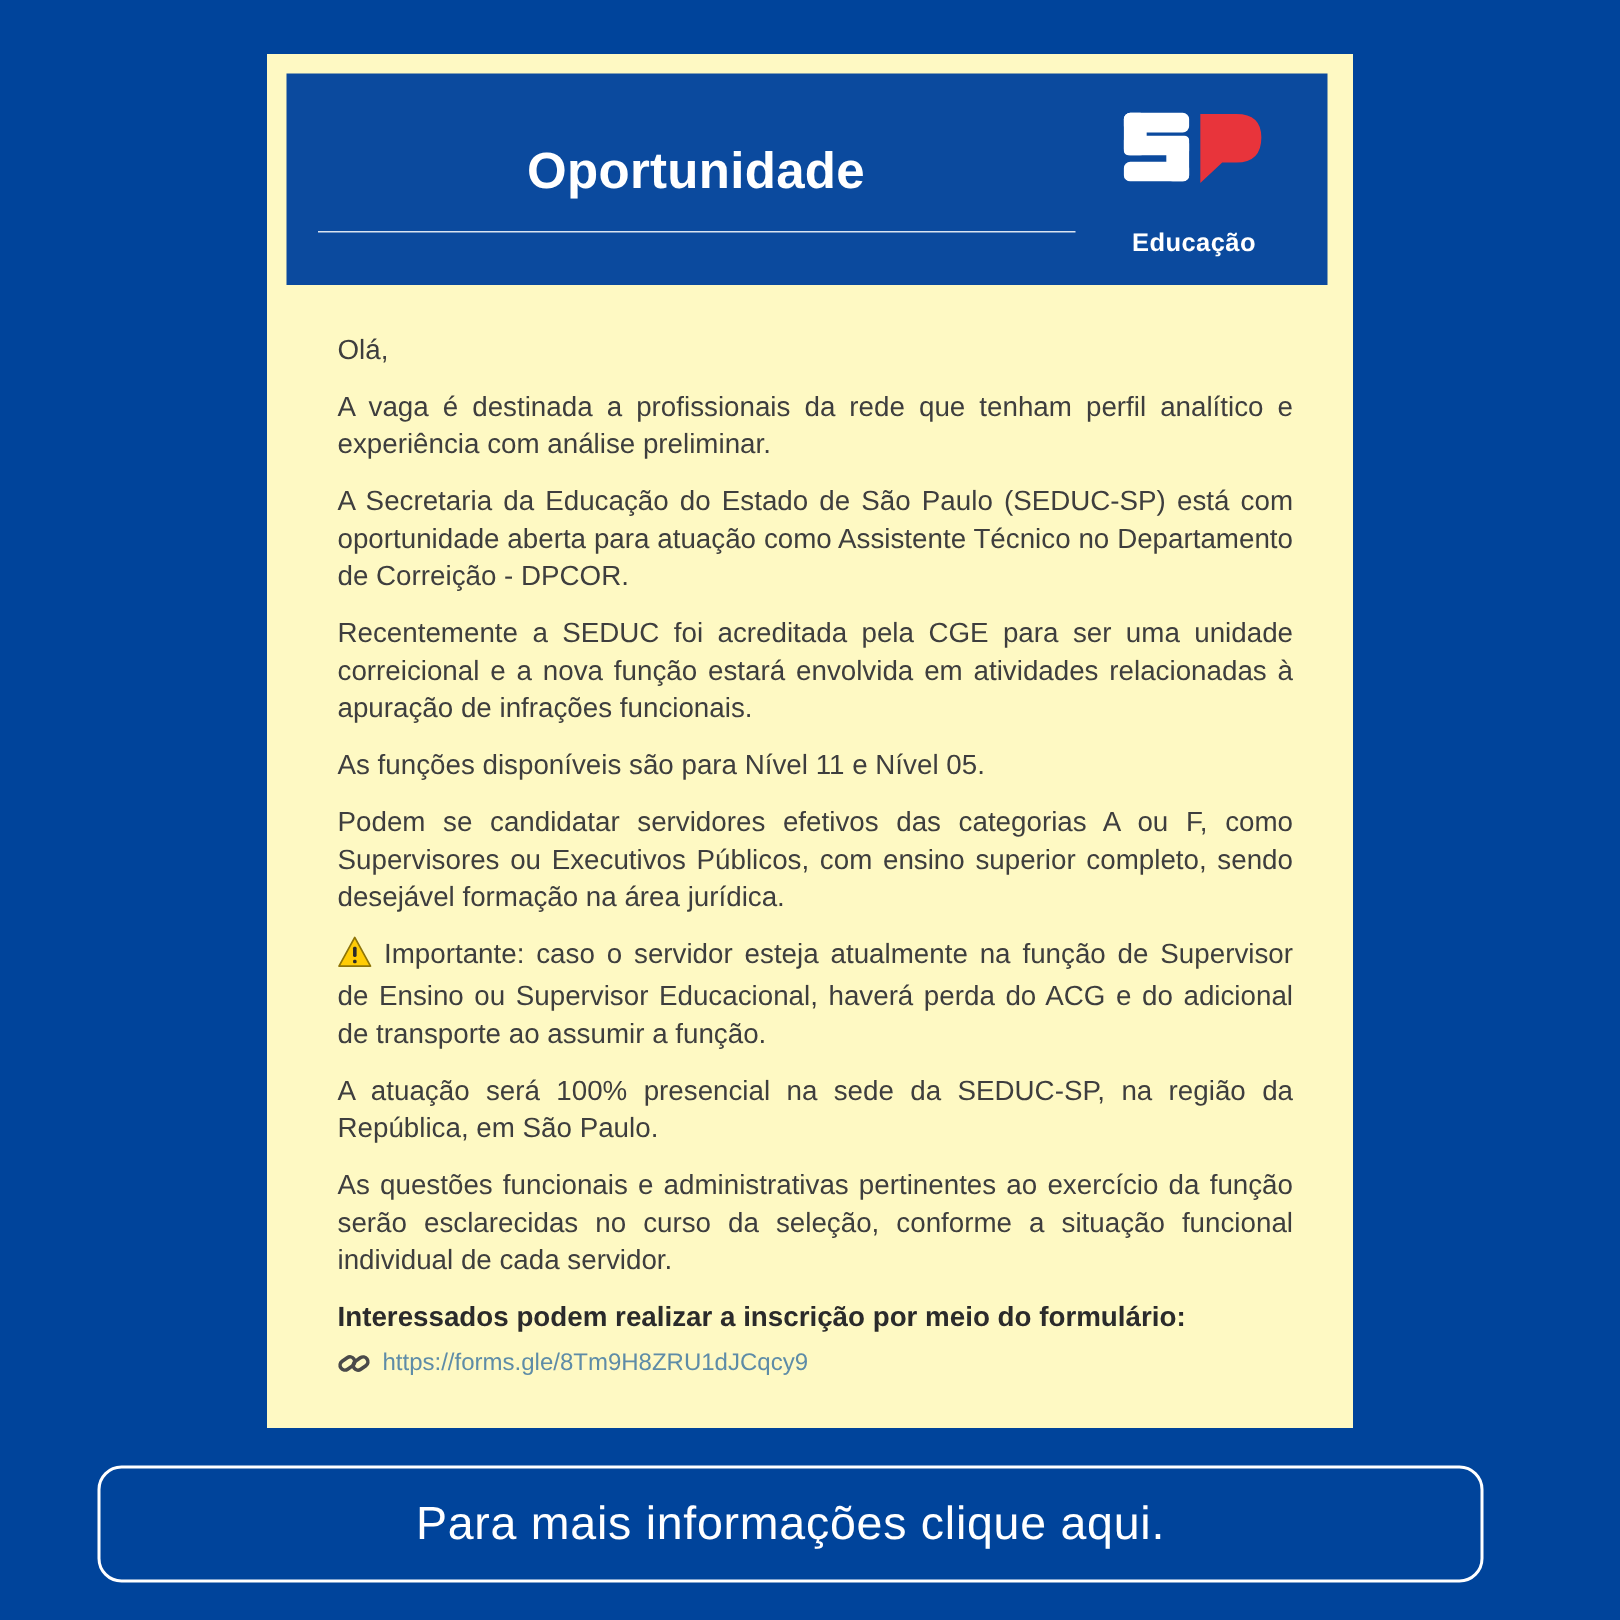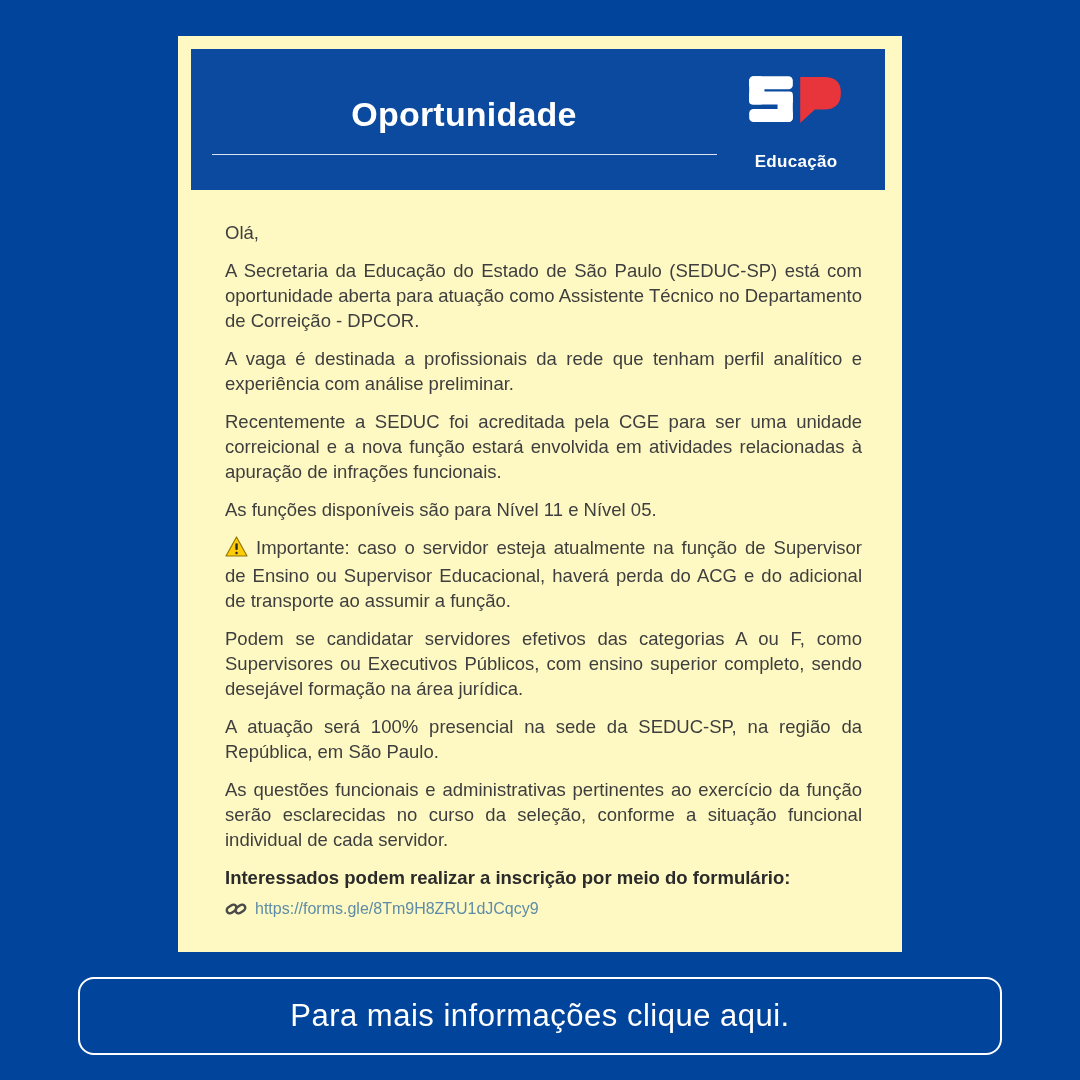--- a/index.html
+++ b/index.html
@@ -88,21 +88,21 @@
   .link-icon { display: inline-flex; }
   .form-link {
     color: #5E8CA7;
     font-size: 16px;
     text-decoration: none;
   }
 
   
   .footer-button {
     position: absolute;
-    left: 78px; top: 977px;
+    left: 65px; top: 977px;
     width: 924px; height: 78px;
     border: 2px solid #ffffff;
     border-radius: 16px;
     display: flex;
     align-items: center;
     justify-content: center;
     color: #ffffff;
     font-size: 31px;
     letter-spacing: 0.5px;
     cursor: pointer;
@@ -139,34 +139,34 @@
               <path d="M5 2 H28 Q44 2 44 17 Q44 33 28 33 H19 L5 46 Z" fill="#E8343B"></path>
             </svg>
           </span>
         </div>
         <div class="logo-subtitle">Educação</div>
       </div>
     </div>
 
     <div class="content">
       <p class="greeting">Olá,</p>
+      <p>A vaga é destinada a profissionais da rede que tenham perfil analítico e experiência com análise preliminar.</p>
       <p>A Secretaria da Educação do Estado de São Paulo (SEDUC-SP) está com oportunidade aberta para atuação como Assistente Técnico no Departamento de Correição - DPCOR.</p>
-      <p>A vaga é destinada a profissionais da rede que tenham perfil analítico e experiência com análise preliminar.</p>
       <p>Recentemente a SEDUC foi acreditada pela CGE para ser uma unidade correicional e a nova função estará envolvida em atividades relacionadas à apuração de infrações funcionais.</p>
       <p>As funções disponíveis são para Nível 11 e Nível 05.</p>
+      <p>Podem se candidatar servidores efetivos das categorias A ou F, como Supervisores ou Executivos Públicos, com ensino superior completo, sendo desejável formação na área jurídica.</p>
       <p>
         <span class="warn-icon">
           <svg width="23" height="21" viewBox="0 0 24 22" xmlns="http://www.w3.org/2000/svg">
             <path d="M12 1 L23 21 H1 Z" fill="#FFCC05" stroke="#8F7508" stroke-width="1.2" stroke-linejoin="round"></path>
             <rect x="10.8" y="7.5" width="2.5" height="7.2" rx="1" fill="#2b2b2b"></rect>
             <rect x="10.8" y="16.6" width="2.5" height="2.5" rx="1" fill="#2b2b2b"></rect>
           </svg>
         </span><span>Importante: caso o servidor esteja atualmente na função de Supervisor de Ensino ou Supervisor Educacional, haverá perda do ACG e do adicional de transporte ao assumir a função.</span>
       </p>
-      <p>Podem se candidatar servidores efetivos das categorias A ou F, como Supervisores ou Executivos Públicos, com ensino superior completo, sendo desejável formação na área jurídica.</p>
       <p>A atuação será 100% presencial na sede da SEDUC-SP, na região da República, em São Paulo.</p>
       <p>As questões funcionais e administrativas pertinentes ao exercício da função serão esclarecidas no curso da seleção, conforme a situação funcional individual de cada servidor.</p>
       <p class="cta-heading">Interessados podem realizar a inscrição por meio do formulário:</p>
       <div class="link-row">
         <span class="link-icon">
           <svg width="22" height="22" viewBox="0 0 24 24" xmlns="http://www.w3.org/2000/svg">
             <g stroke="#4A4A4A" stroke-width="2.6" fill="none" stroke-linecap="round">
               <rect x="1.5" y="8.5" width="11.5" height="7" rx="3.5" transform="rotate(-35 7.2 12)"></rect>
               <rect x="11" y="8.5" width="11.5" height="7" rx="3.5" transform="rotate(-35 16.8 12)"></rect>
             </g>

